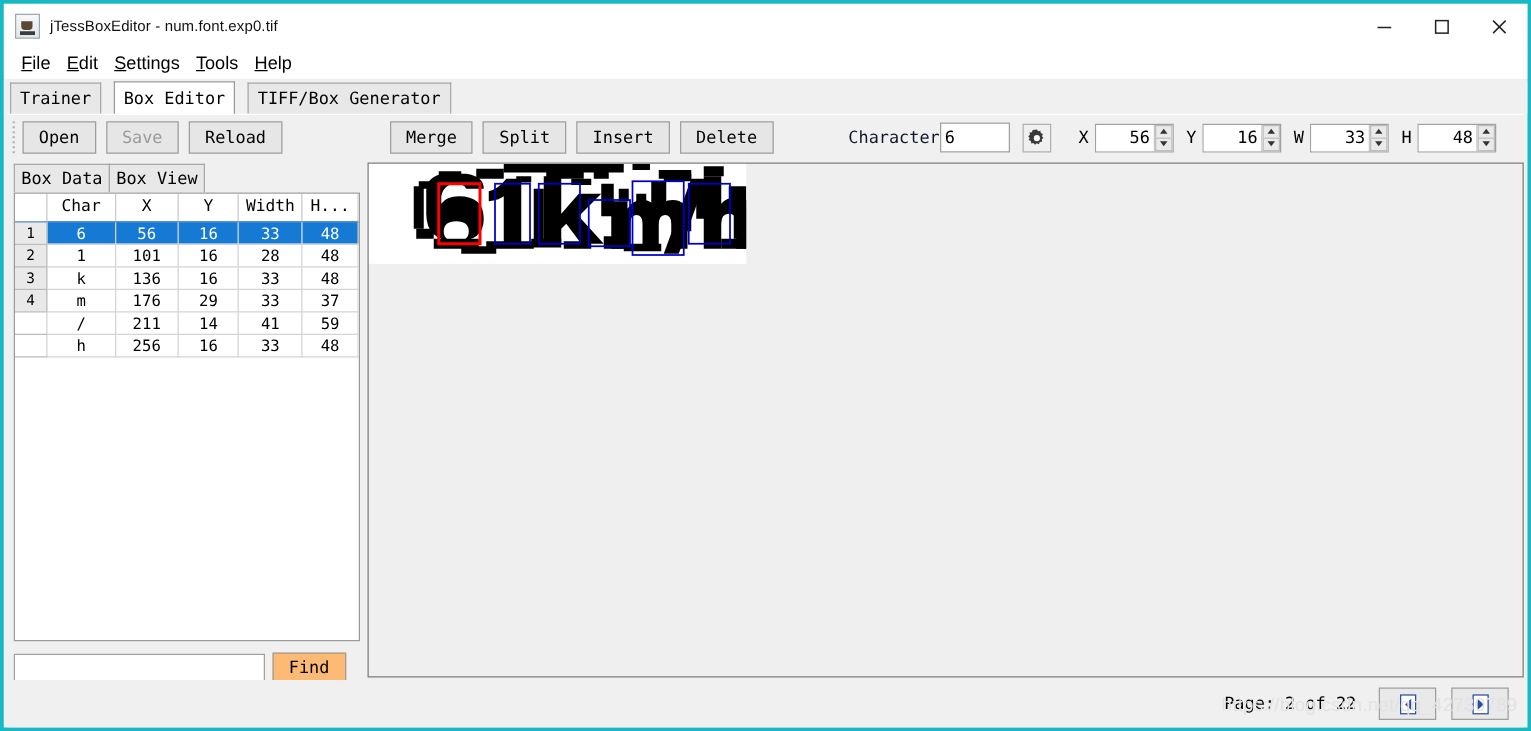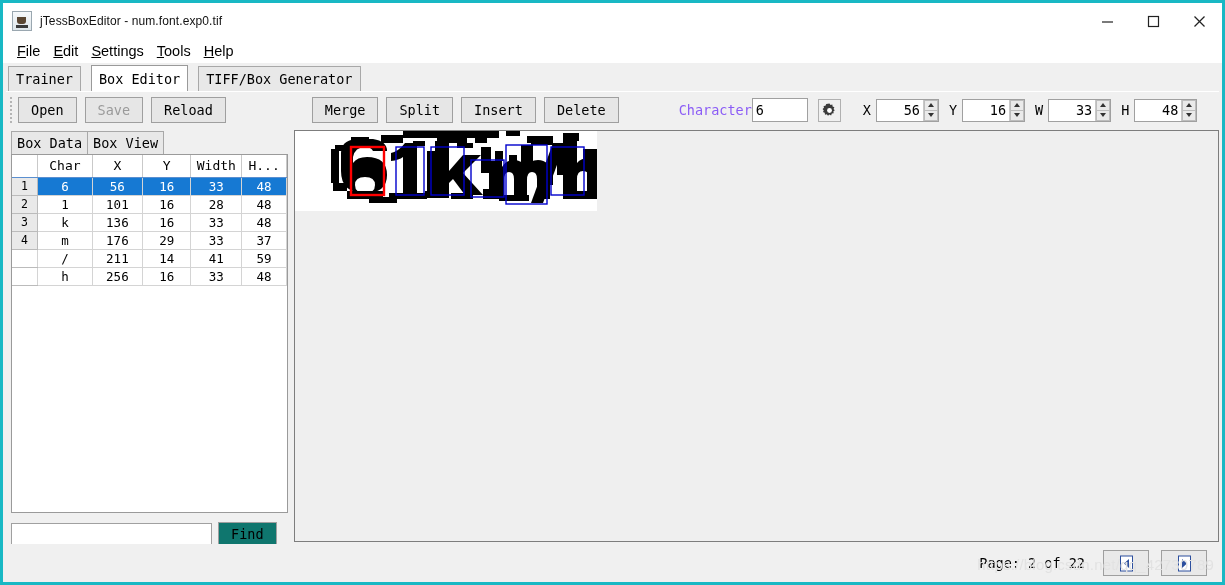--- a/index.html
+++ b/index.html
@@ -150,21 +150,21 @@
     margin-right: 8px;
     line-height: 24px;
     white-space: nowrap;
   }
   .tb-btn.disabled { color: #9a9a9a; }
   .tb-gap { width: 78px; }
   .tb-gap2 { width: 52px; }
   .lbl-mono {
     font-family: "DejaVu Sans Mono", monospace;
     font-size: 13.5px;
-    color: #8b5cf6;
+    color: #0f172a;
     margin-right: 0;
     white-space: nowrap;
   }
   .char-field {
     width: 56px; height: 24px;
     background: #ffffff;
     border: 1px solid #a0a0a0;
     font-family: "DejaVu Sans Mono", monospace;
     font-size: 13.5px;
     color: #000;
@@ -318,21 +318,21 @@
   .find-input {
     width: 201px; height: 22px;
     background: #ffffff;
     border: 1px solid #a0a0a0;
     margin-right: 6px;
   }
   .find-btn {
     font-family: "DejaVu Sans Mono", monospace;
     font-size: 13.5px;
     color: #000;
-    background: #0f766e;
+    background: #fdba74;
     border: 1px solid #9f9f9f;
     height: 25px;
     line-height: 23px;
     padding: 0 12px;
   }
   
   .right-panel {
     position: absolute;
     left: 291px; top: 127px;
     width: 925px; height: 412px;

